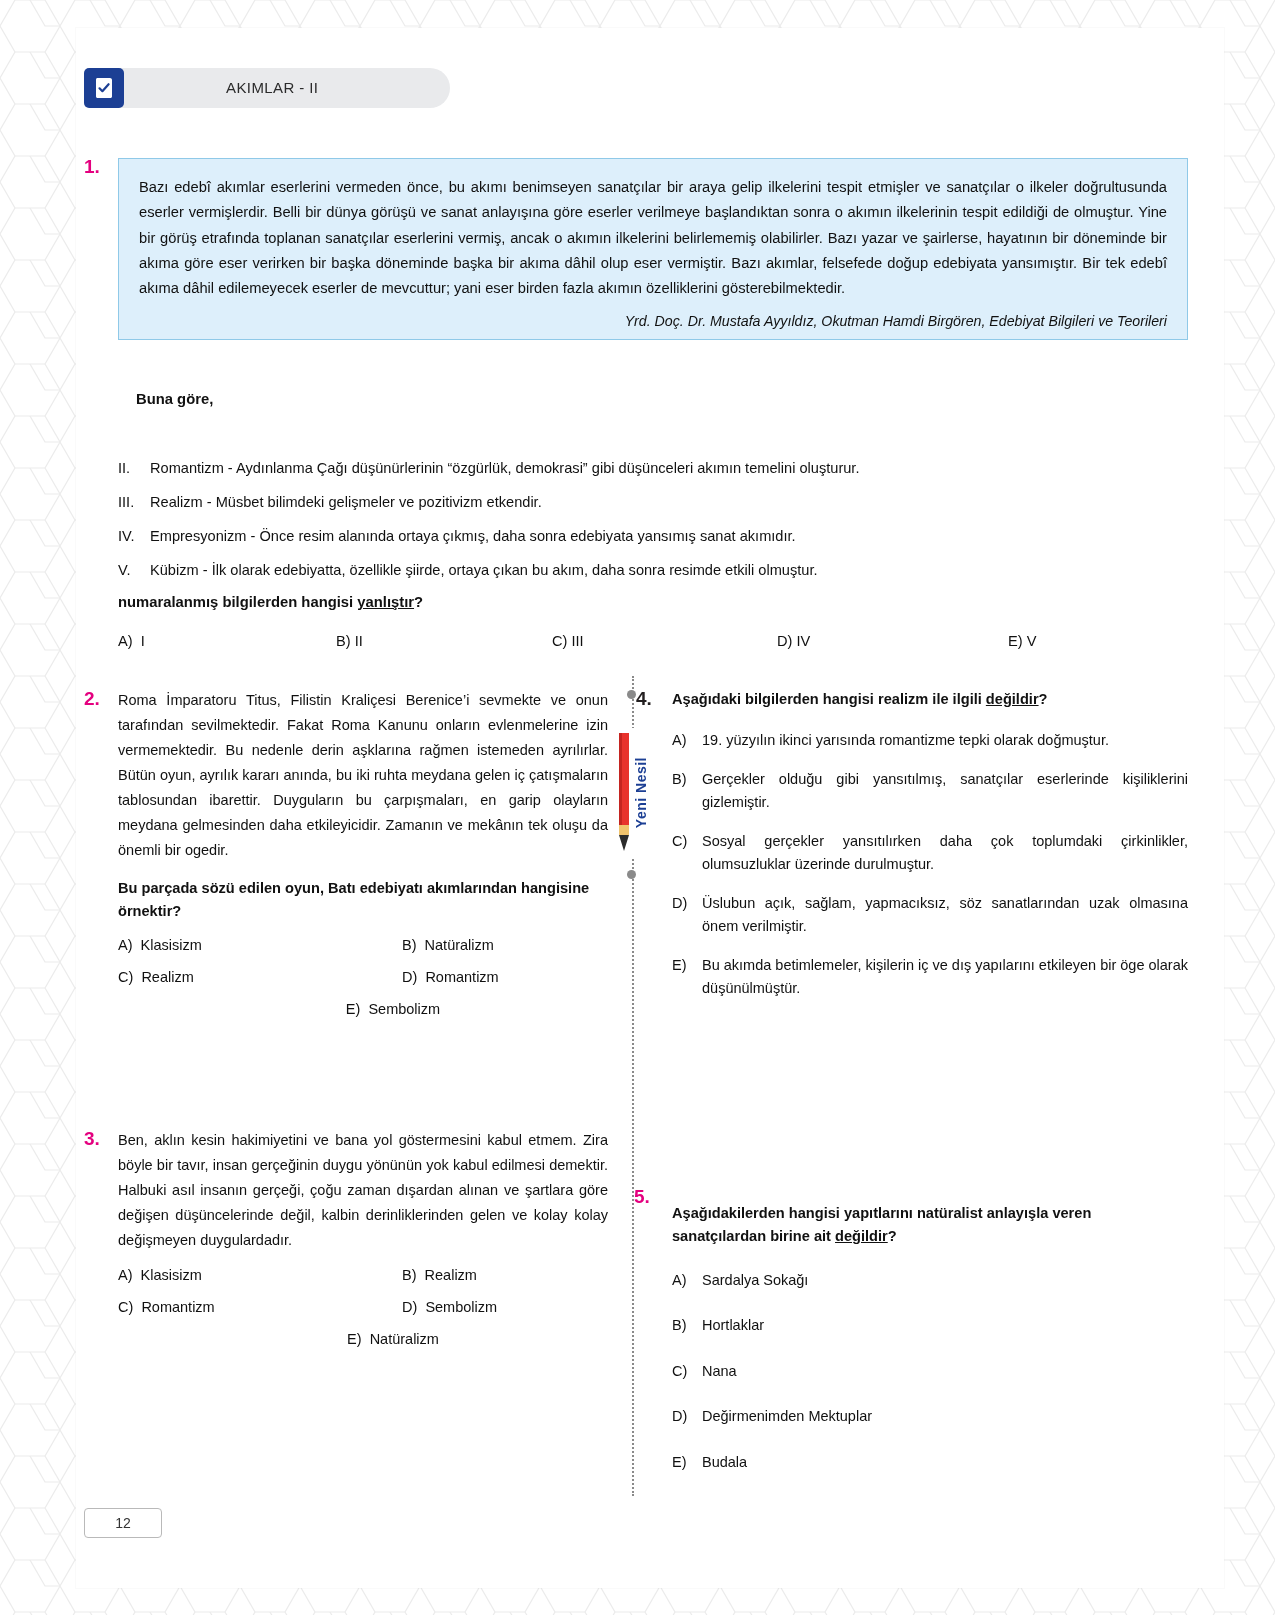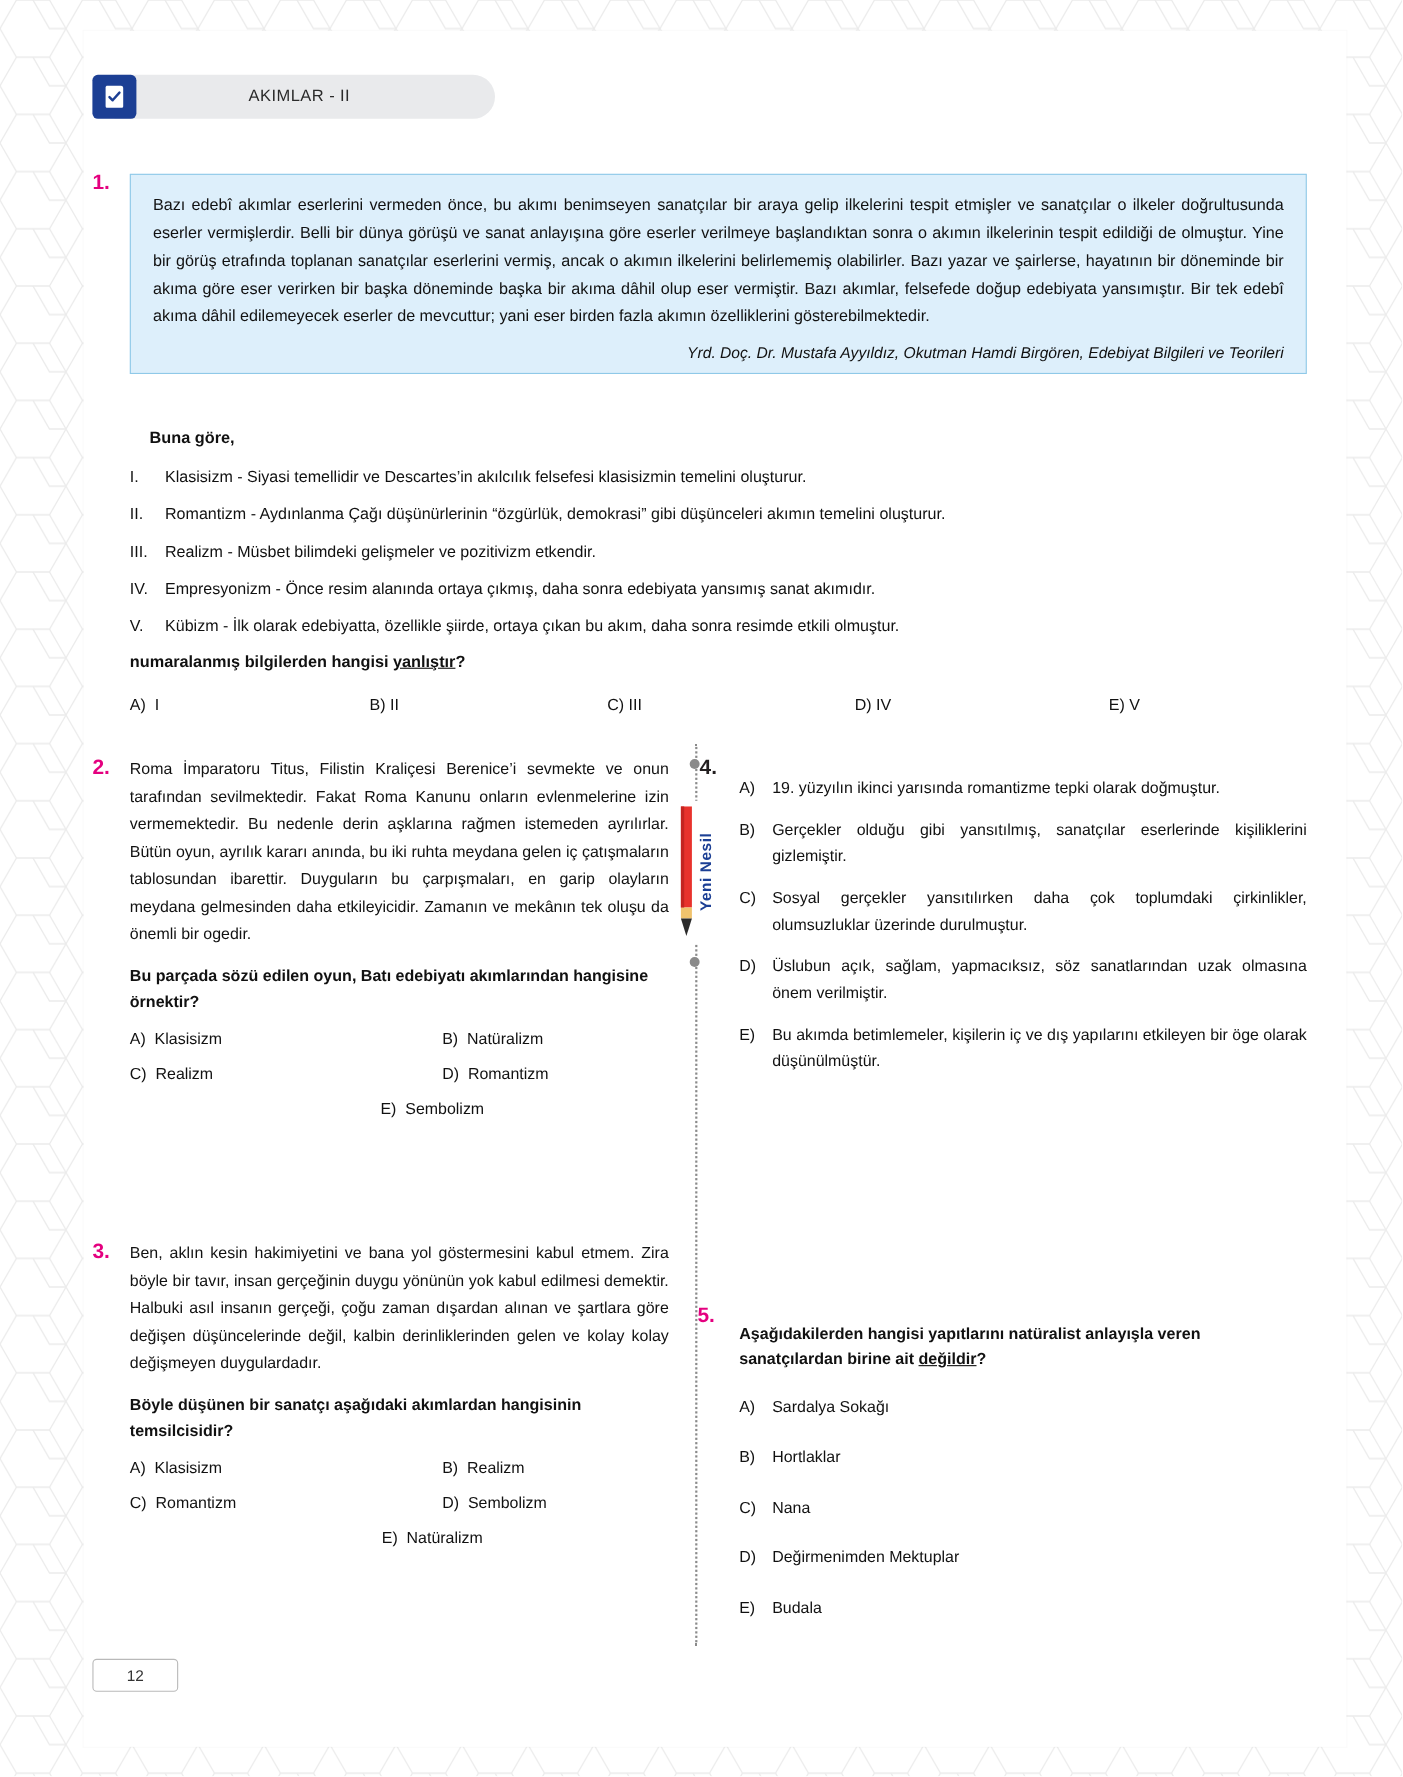--- a/index.html
+++ b/index.html
@@ -210,23 +210,20 @@
 
   <div class="qnum" id="q1-num">1.</div>
 
   <div id="q1-box">
     <div class="para">Bazı edebî akımlar eserlerini vermeden önce, bu akımı benimseyen sanatçılar bir araya gelip ilkelerini tespit etmişler ve sanatçılar o ilkeler doğrultusunda eserler vermişlerdir. Belli bir dünya görüşü ve sanat anlayışına göre eserler verilmeye başlandıktan sonra o akımın ilkelerinin tespit edildiği de olmuştur. Yine bir görüş etrafında toplanan sanatçılar eserlerini vermiş, ancak o akımın ilkelerini belirlememiş olabilirler. Bazı yazar ve şairlerse, hayatının bir döneminde bir akıma göre eser verirken bir başka döneminde başka bir akıma dâhil olup eser vermiştir. Bazı akımlar, felsefede doğup edebiyata yansımıştır. Bir tek edebî akıma dâhil edilemeyecek eserler de mevcuttur; yani eser birden fazla akımın özelliklerini gösterebilmektedir.</div>
     <div id="q1-source">Yrd. Doç. Dr. Mustafa Ayyıldız, Okutman Hamdi Birgören, Edebiyat Bilgileri ve Teorileri</div>
   </div>
 
   <div id="q1-buna">Buna göre,</div>
 
-  <div class="roman-row" style="top:398px">
-    <span class="lbl">I.</span><span>Klasisizm - Siyasi temellidir ve Descartes’in akılcılık felsefesi klasisizmin temelini oluşturur.</span>
-  </div>
   <div class="roman-row" style="top:432px">
     <span class="lbl">II.</span><span>Romantizm - Aydınlanma Çağı düşünürlerinin “özgürlük, demokrasi” gibi düşünceleri akımın temelini oluşturur.</span>
   </div>
   <div class="roman-row" style="top:466px">
     <span class="lbl">III.</span><span>Realizm - Müsbet bilimdeki gelişmeler ve pozitivizm etkendir.</span>
   </div>
   <div class="roman-row" style="top:500px">
     <span class="lbl">IV.</span><span>Empresyonizm - Önce resim alanında ortaya çıkmış, daha sonra edebiyata yansımış sanat akımıdır.</span>
   </div>
   <div class="roman-row" style="top:534px">
@@ -273,38 +270,40 @@
       </div>
       <div class="r ce" style="padding-left:60px">
         <span><span>E)</span>&nbsp; <span>Sembolizm</span></span>
       </div>
     </div>
   </div>
 
   <div class="qnum" style="left:8px; top:1100px">3.</div>
   <div class="col-left" style="top:1100px">
     <div class="q-para">Ben, aklın kesin hakimiyetini ve bana yol göstermesini kabul etmem. Zira böyle bir tavır, insan gerçeğinin duygu yönünün yok kabul edilmesi demektir. Halbuki asıl insanın gerçeği, çoğu zaman dışardan alınan ve şartlara göre değişen düşüncelerinde değil, kalbin derinliklerinden gelen ve kolay kolay değişmeyen duygulardadır.</div>
-    <div class="q-ask">Böyle düşünen bir sanatçı aşağıdaki akımlardan hangisinin temsilcisidir?</div>
     <div class="opts2">
       <div class="r">
         <span class="c1"><span>A)</span>&nbsp; <span>Klasisizm</span></span>
         <span class="c2"><span>B)</span>&nbsp; <span>Realizm</span></span>
       </div>
       <div class="r">
         <span class="c1"><span>C)</span>&nbsp; <span>Romantizm</span></span>
         <span class="c2"><span>D)</span>&nbsp; <span>Sembolizm</span></span>
       </div>
       <div class="r ce" style="padding-left:60px">
         <span><span>E)</span>&nbsp; <span>Natüralizm</span></span>
       </div>
     </div>
   </div>
 
   <div class="qnum dark" style="left:560px; top:660px">4.</div>
   <div class="col-right" style="top:660px">
+    <div class="q-ask" style="margin-top:0">
+      <span>Aşağıdaki bilgilerden hangisi realizm ile ilgili </span><span class="u">değildir</span><span>?</span>
+    </div>
     <div class="optlist" style="margin-top:18px">
       <div class="item">
         <div class="k">A)</div>
         <div class="v">19. yüzyılın ikinci yarısında romantizme tepki olarak doğmuştur.</div>
       </div>
       <div class="item">
         <div class="k">B)</div>
         <div class="v">Gerçekler olduğu gibi yansıtılmış, sanatçılar eserlerinde kişiliklerini gizlemiştir.</div>
       </div>
       <div class="item">

